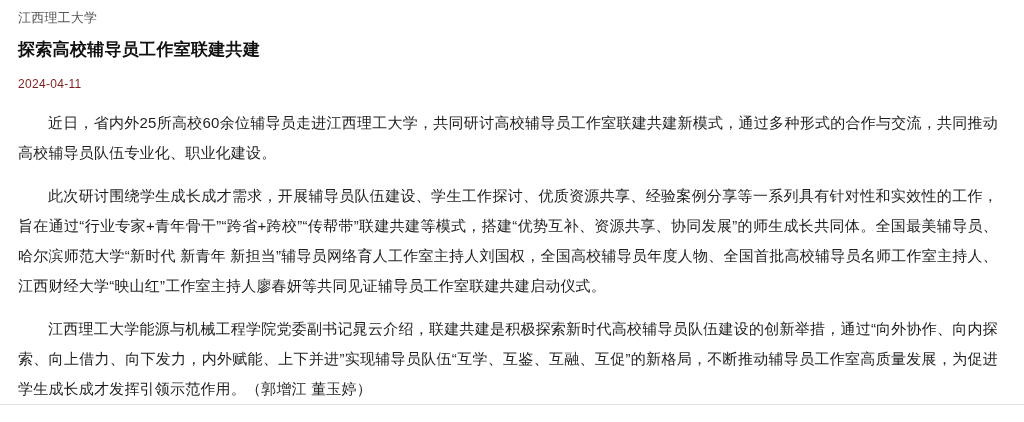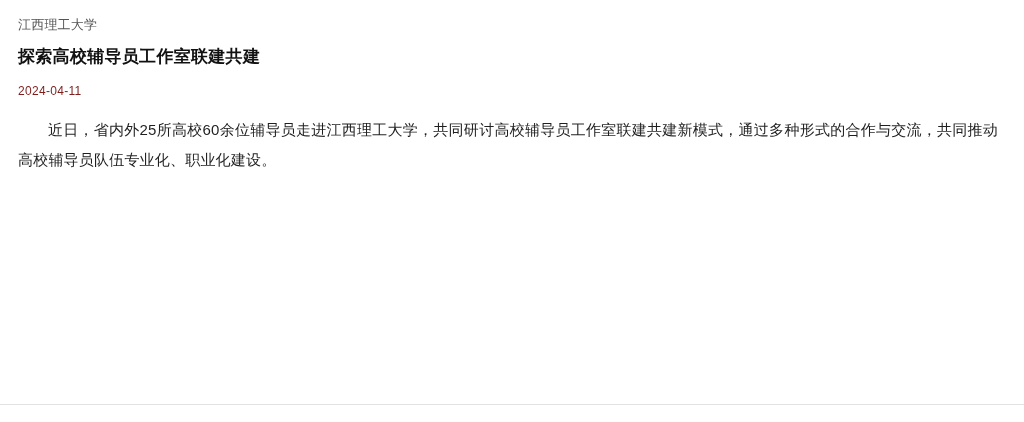--- a/index.html
+++ b/index.html
@@ -17,21 +17,21 @@
   .page {
     position: relative;
     width: 1024px;
     height: 422px;
     box-sizing: border-box;
     padding: 0 18px;
   }
   .source-line {
     font-size: 13px;
     color: #555555;
-    padding-top: 16px;
+    padding-top: 9px;
     line-height: 18px;
     letter-spacing: 0.2px;
   }
   .headline {
     font-size: 17px;
     font-weight: bold;
     color: #111111;
     line-height: 30px;
     margin-top: 8px;
     letter-spacing: 0.3px;
@@ -70,17 +70,19 @@
 <div class="page">
 
   <div class="source-line">江西理工大学</div>
 
   <h1 class="headline">探索高校辅导员工作室联建共建</h1>
 
   <div class="date-line">2024-04-11</div>
 
   <div class="article-body">
     <p>近日，省内外25所高校60余位辅导员走进江西理工大学，共同研讨高校辅导员工作室联建共建新模式，通过多种形式的合作与交流，共同推动高校辅导员队伍专业化、职业化建设。</p>
+    <p>此次研讨围绕学生成长成才需求，开展辅导员队伍建设、学生工作探讨、优质资源共享、经验案例分享等一系列具有针对性和实效性的工作，旨在通过“行业专家+青年骨干”“跨省+跨校”“传帮带”联建共建等模式，搭建“优势互补、资源共享、协同发展”的师生成长共同体。全国最美辅导员、哈尔滨师范大学“新时代 新青年 新担当”辅导员网络育人工作室主持人刘国权，全国高校辅导员年度人物、全国首批高校辅导员名师工作室主持人、江西财经大学“映山红”工作室主持人廖春妍等共同见证辅导员工作室联建共建启动仪式。</p>
+    <p>江西理工大学能源与机械工程学院党委副书记晁云介绍，联建共建是积极探索新时代高校辅导员队伍建设的创新举措，通过“向外协作、向内探索、向上借力、向下发力，内外赋能、上下并进”实现辅导员队伍“互学、互鉴、互融、互促”的新格局，不断推动辅导员工作室高质量发展，为促进学生成长成才发挥引领示范作用。（郭增江 董玉婷）</p>
   </div>
 
   <div class="divider"></div>
 
 </div>
 
 </body></html>

